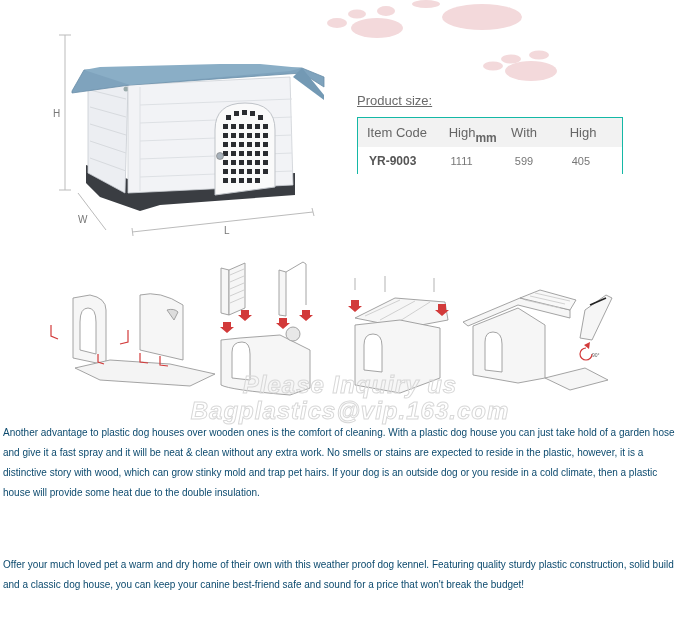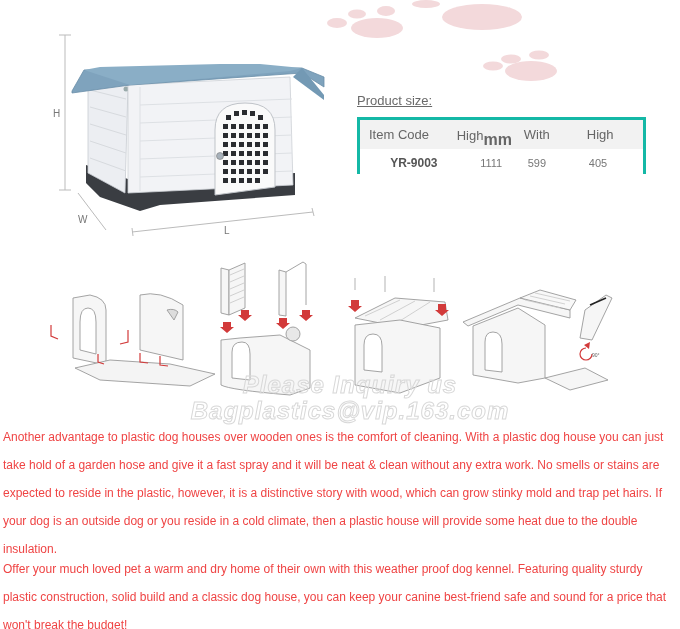--- a/index.html
+++ b/index.html
@@ -10,51 +10,51 @@
 
   
   .paws { left: 320px; top: 0; width: 300px; height: 90px; }
 
   
   .photo { left: 40px; top: 25px; width: 300px; height: 225px; }
 
   .size-label { left: 357px; top: 93px; font-size: 13px; color: #6a6a6a; text-decoration: underline; }
 
   .spec-table {
-    left: 357px; top: 117px; width: 289px; height: 57px;
-    border: 3px solid #14b8a6; border-collapse: collapse; background: #be185d;
+    left: 357px; top: 117px; width: 266px; height: 57px;
+    border: 1px solid #14b8a6; border-collapse: collapse; background: #be185d;
   }
   .spec-table .hdr { display: flex; height: 29px; background: #f2f2f2; align-items: center; }
   .spec-table .row { display: flex; height: 27px; align-items: center; background: #fff; }
   .spec-table .c { font-size: 13px; color: #666; }
   .spec-table .c0 { width: 98px; padding-left: 9px; }
   .spec-table .c1 { width: 68px; }
   .spec-table .c2 { width: 64px; }
   .spec-table .c3 { width: 57px; }
   .spec-table .row .c { font-size: 11px; color: #777; }
-  .spec-table .row .c0 { font-weight: bold; font-size: 12px; color: #555; padding-left: 11px; text-align: center; }
-  .spec-table .row .c1 { padding-left: 2px; text-align: center; }
+  .spec-table .row .c0 { font-weight: bold; font-size: 12px; color: #555; padding-left: 11px; }
+  .spec-table .row .c1 { padding-left: 2px; }
   .spec-table .row .c2 { padding-left: 4px; }
   .spec-table .row .c3 { padding-left: 2px; }
-  .unit { font-size: 16px; font-weight: bold; position: relative; top: 5px; color: #666; }
+  .unit { font-size: 12px; font-weight: bold; position: relative; top: 5px; color: #666; }
 
   
   .assembly { left: 40px; top: 250px; width: 620px; height: 170px; }
 
   .watermark {
     left: 0; width: 680px; text-align: center;
     font-family: "Liberation Sans", sans-serif; font-weight: bold; font-style: italic;
     color: transparent; -webkit-text-stroke: 1px #d8d8d8;
     font-size: 24px; letter-spacing: 1px;
   }
   .wm1 { top: 371px; left: 10px; }
   .wm2 { top: 397px; left: 10px; }
 
   .para {
-    left: 3px; width: 676px; font-size: 12px; line-height: 28px; color: #ef4444;
+    left: 3px; width: 676px; font-size: 10px; line-height: 20px; color: #0c4a6e;
   }
   .p1 { top: 423px; }
   .p2 { top: 555px; }
 </style>
 </head>
 <body>
 
 <svg class="abs paws" viewBox="0 0 300 90">
   <g fill="#f3d9db">
     <ellipse cx="17" cy="23" rx="10" ry="5"></ellipse>

